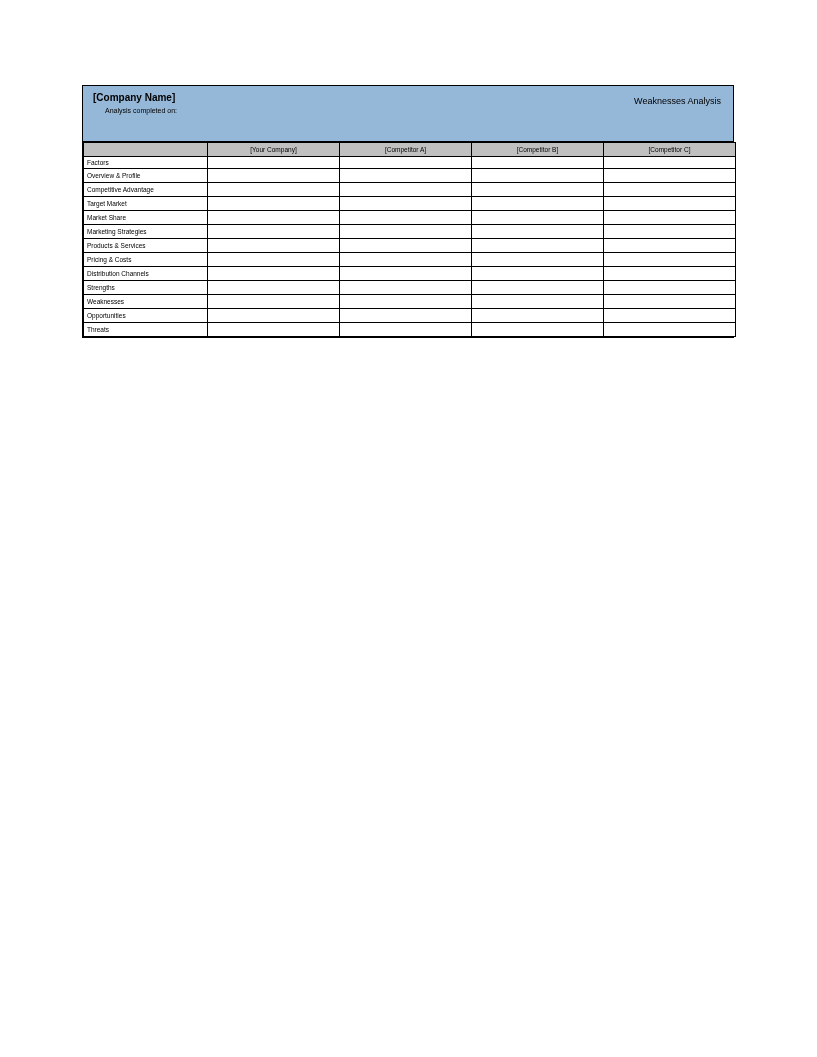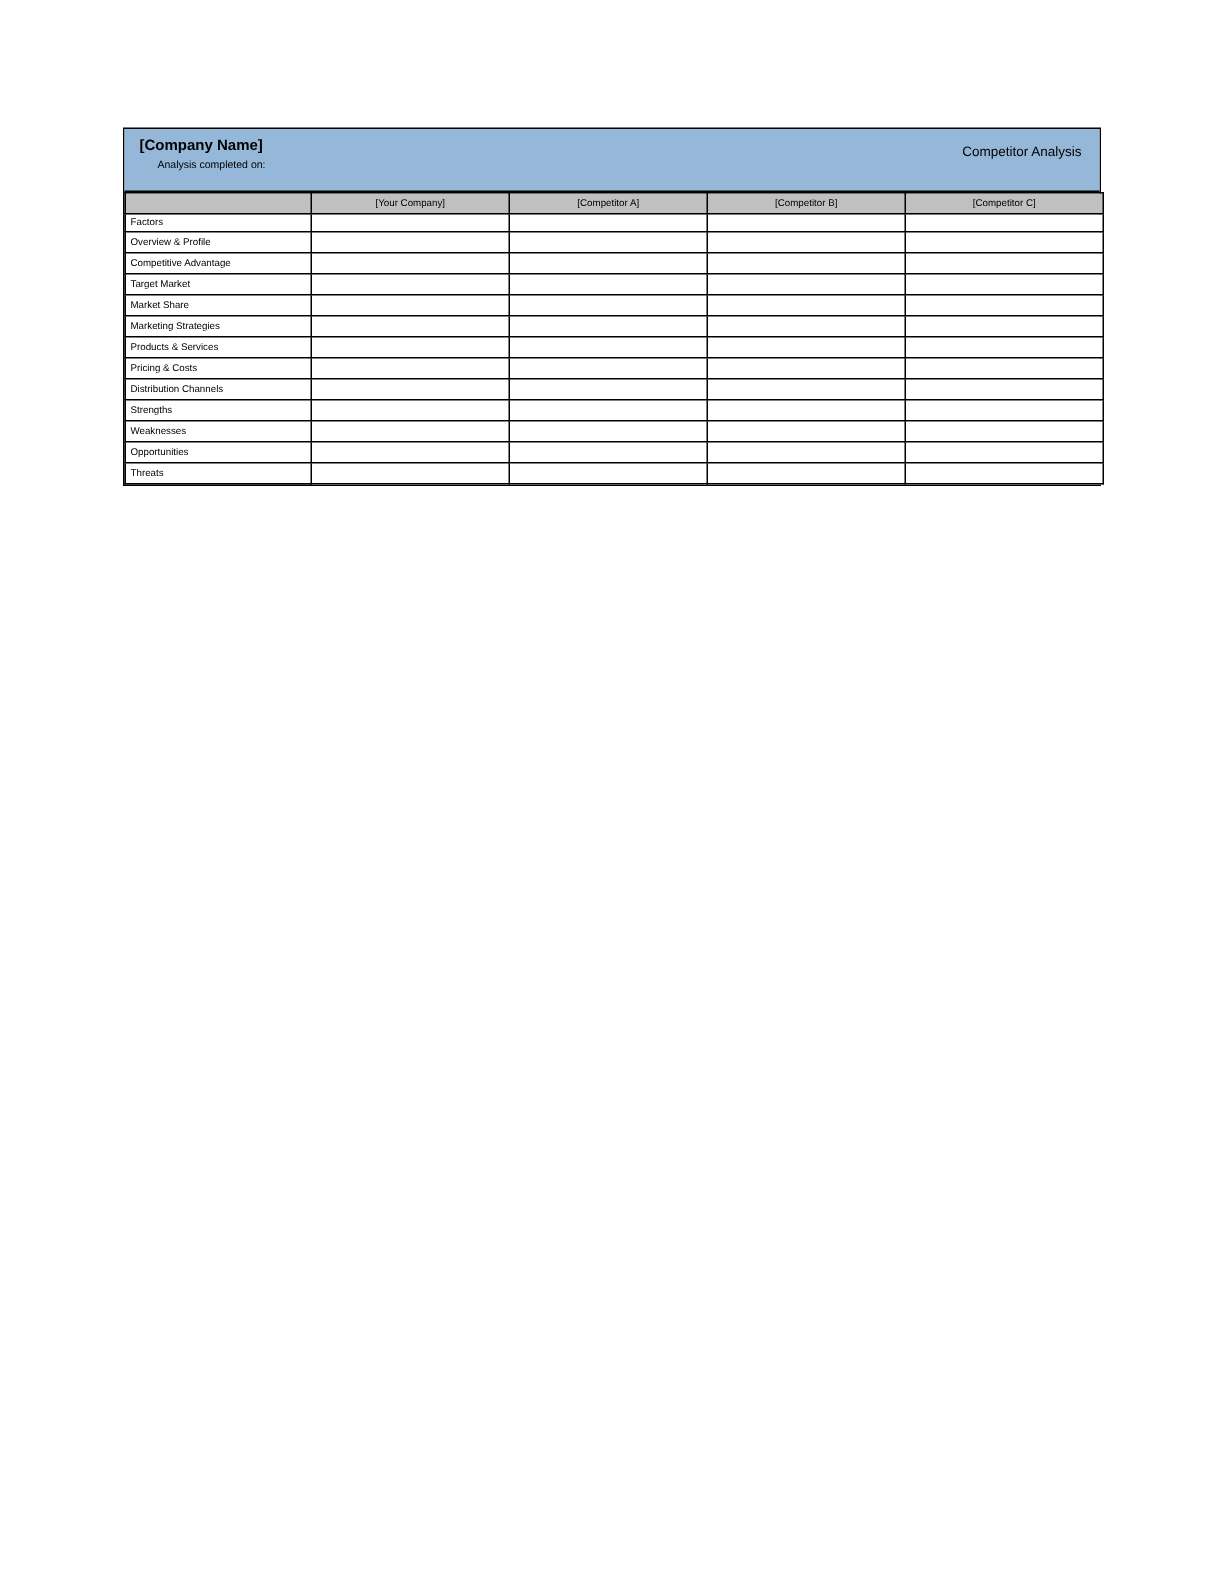--- a/index.html
+++ b/index.html
@@ -19,21 +19,21 @@
       top: 85px;
       left: 82px;
       width: 652px;
       border: 1px solid #000;
     }
     .header-band {
       background: #96b8d8;
       border-bottom: 1px solid #000;
       padding: 6px 10px 8px 10px;
       position: relative;
-      height: 42px;
+      height: 56px;
     }
     .company-name {
       font-size: 10px;
       font-weight: bold;
       color: #000;
     }
     .analysis-date {
       font-size: 7px;
       color: #000;
       margin-top: 4px;
@@ -86,21 +86,21 @@
       height: 10px;
     }
   </style>
 </head>
 <body>
 
 <div class="document">
   <div class="header-band">
     <div class="company-name">[Company Name]</div>
     <div class="analysis-date">Analysis completed on:</div>
-    <div class="doc-title">Competitor Analysis</div>
+    <div class="doc-title">Weaknesses Analysis</div>
   </div>
 
   <table>
     <colgroup>
       <col class="col-label">
       <col class="col-data">
       <col class="col-data">
       <col class="col-data">
       <col class="col-data">
     </colgroup>

